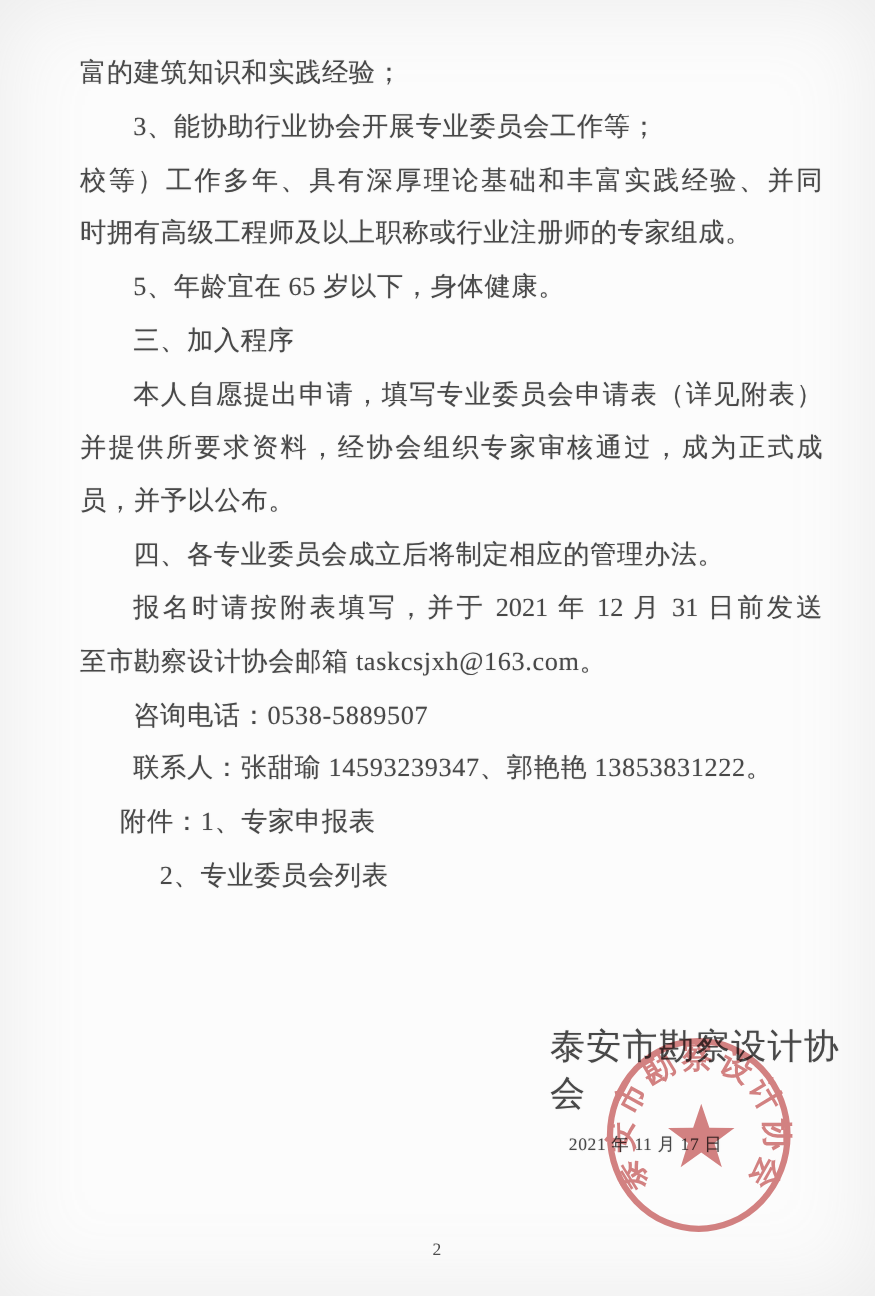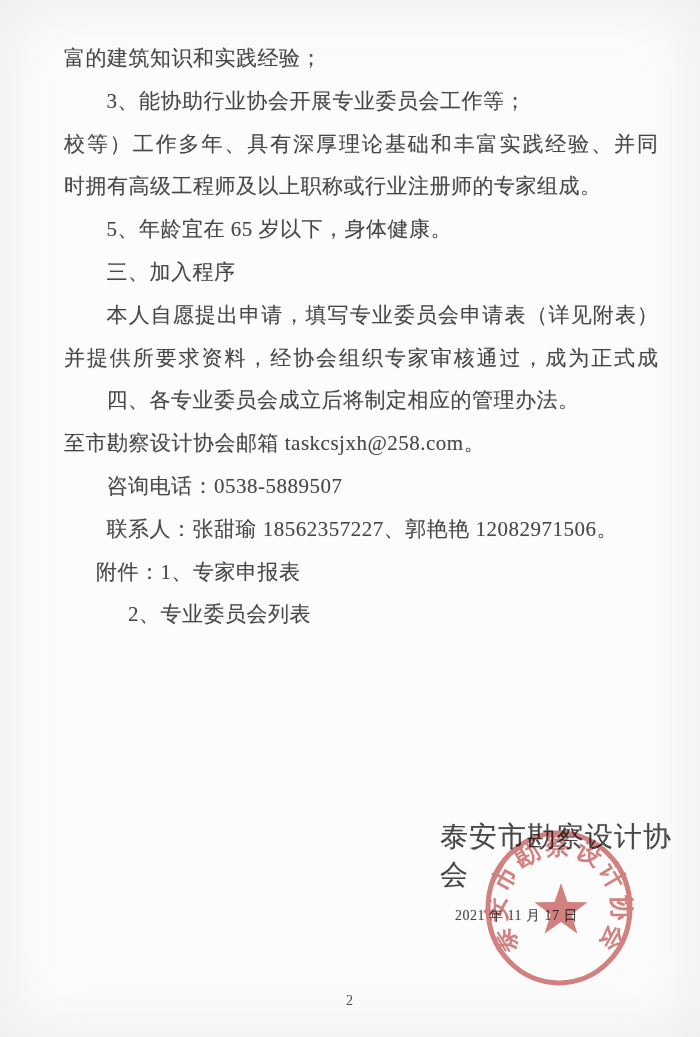--- a/index.html
+++ b/index.html
@@ -104,24 +104,26 @@
 
   <div class="body-text">
       <div class="line" style="padding-left: 0px;">富的建筑知识和实践经验；</div>
       <div class="line" style="padding-left: 42.6px;">3、能协助行业协会开展专业委员会工作等；</div>
       <div class="line justify" style="padding-left: 0px;">校等）工作多年、具有深厚理论基础和丰富实践经验、并同</div>
       <div class="line" style="padding-left: 0px;">时拥有高级工程师及以上职称或行业注册师的专家组成。</div>
       <div class="line" style="padding-left: 42.6px;">5、年龄宜在 65 岁以下，身体健康。</div>
       <div class="line" style="padding-left: 42.6px;">三、加入程序</div>
       <div class="line justify" style="padding-left: 42.6px;">本人自愿提出申请，填写专业委员会申请表（详见附表）</div>
       <div class="line justify" style="padding-left: 0px;">并提供所要求资料，经协会组织专家审核通过，成为正式成</div>
+      <div class="line" style="padding-left: 0px;">员，并予以公布。</div>
       <div class="line" style="padding-left: 42.6px;">四、各专业委员会成立后将制定相应的管理办法。</div>
-      <div class="line" style="padding-left: 0px;">至市勘察设计协会邮箱 taskcsjxh@258.com。</div>
+      <div class="line justify" style="padding-left: 42.6px;">报名时请按附表填写，并于 2021 年 12 月 31 日前发送</div>
+      <div class="line" style="padding-left: 0px;">至市勘察设计协会邮箱 taskcsjxh@163.com。</div>
       <div class="line" style="padding-left: 42.6px;">咨询电话：0538-5889507</div>
-      <div class="line" style="padding-left: 42.6px;">联系人：张甜瑜 18562357227、郭艳艳 12082971506。</div>
+      <div class="line" style="padding-left: 42.6px;">联系人：张甜瑜 14593239347、郭艳艳 13853831222。</div>
       <div class="line" style="padding-left: 0px; margin-left: 32px;">附件：1、专家申报表</div>
       <div class="line" style="padding-left: 63.9px;">2、专业委员会列表</div>
     </div>
 
   <div class="signature-org">泰安市勘察设计协会</div>
 
   <div class="signature-date">2021 年 11 月 17 日</div>
 
   <div class="seal">
     <svg viewBox="0 0 156 162" xmlns="http://www.w3.org/2000/svg">

